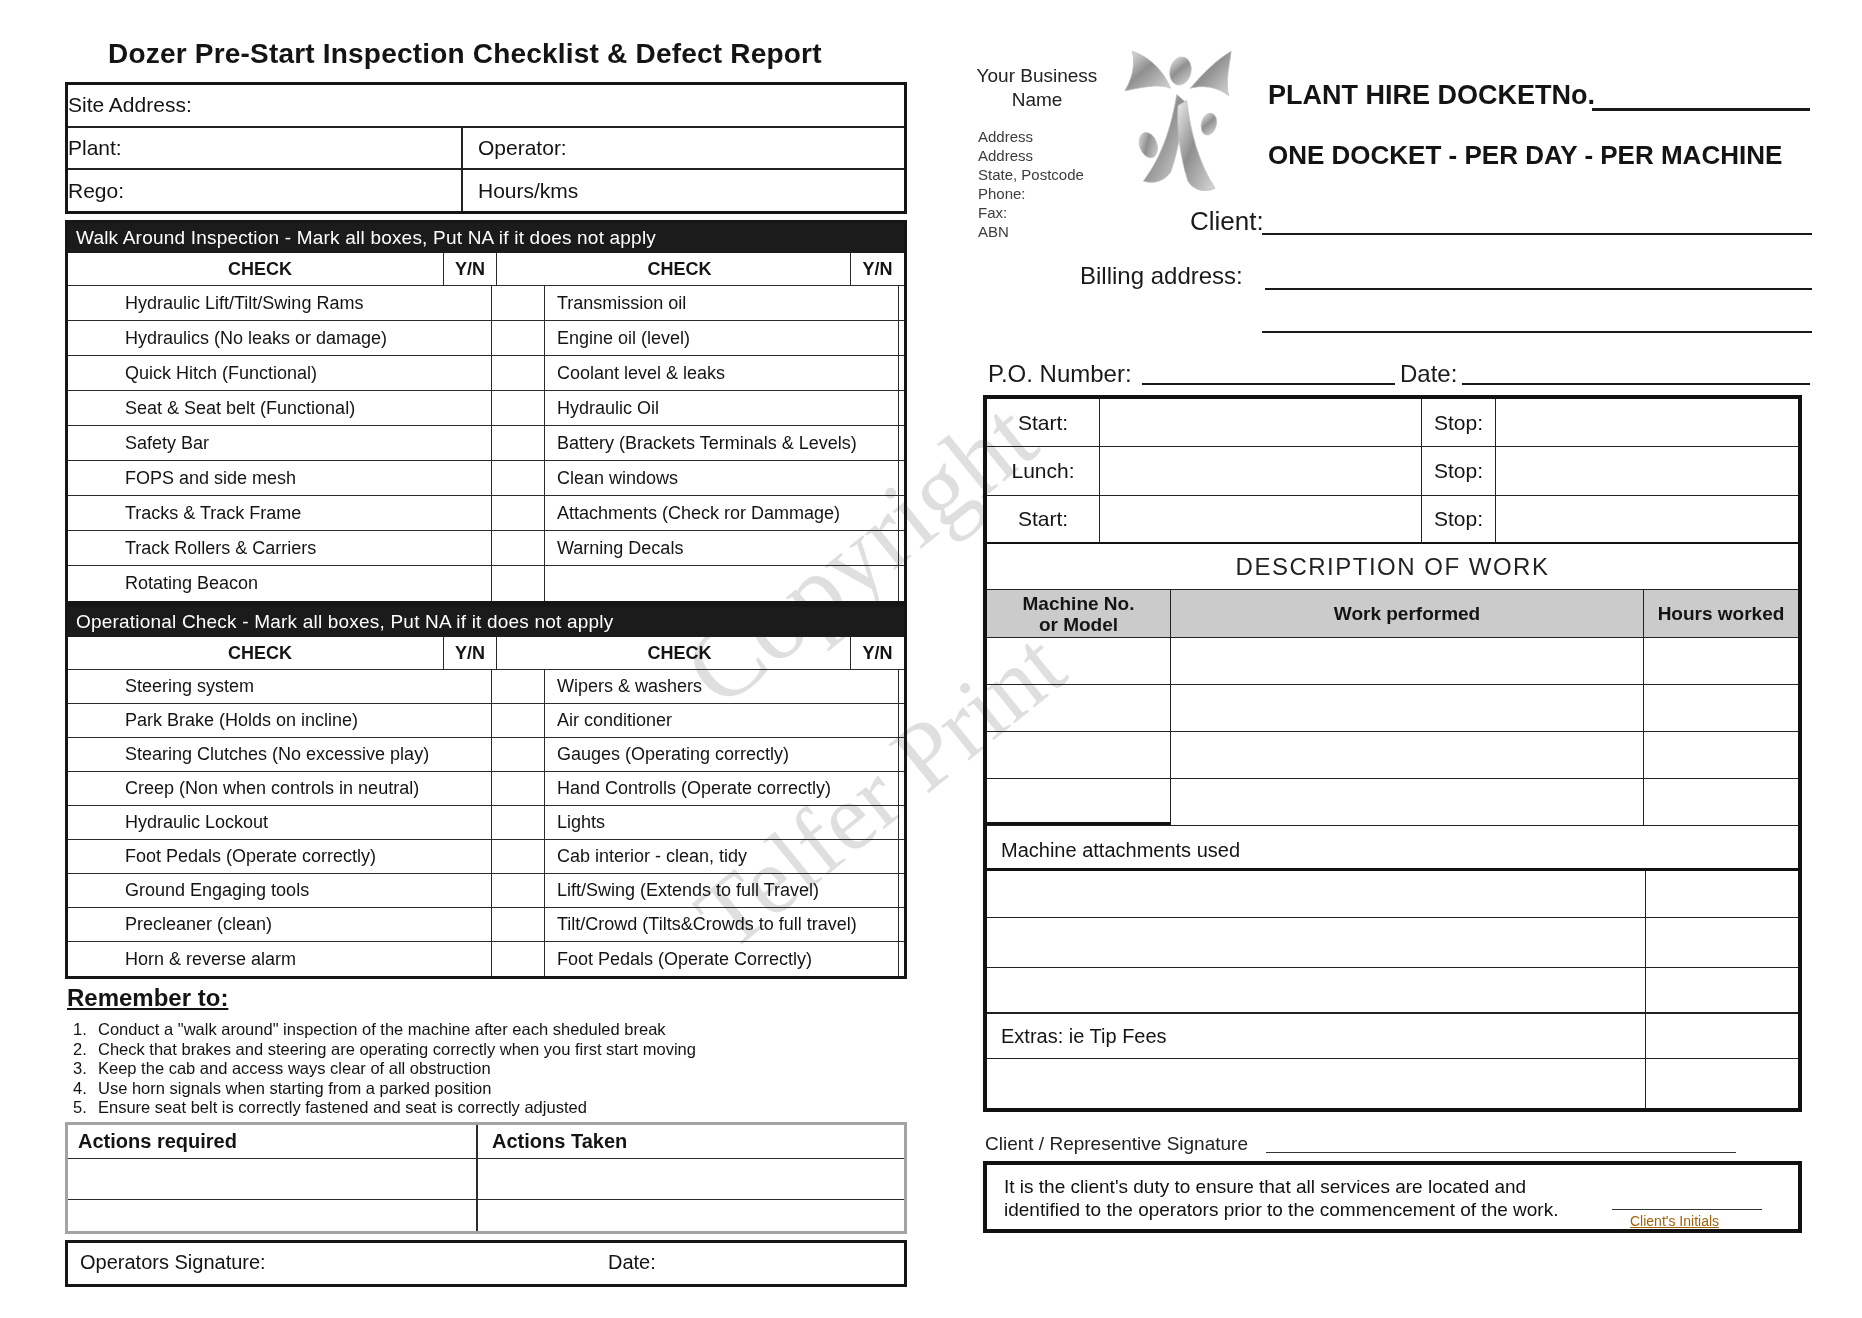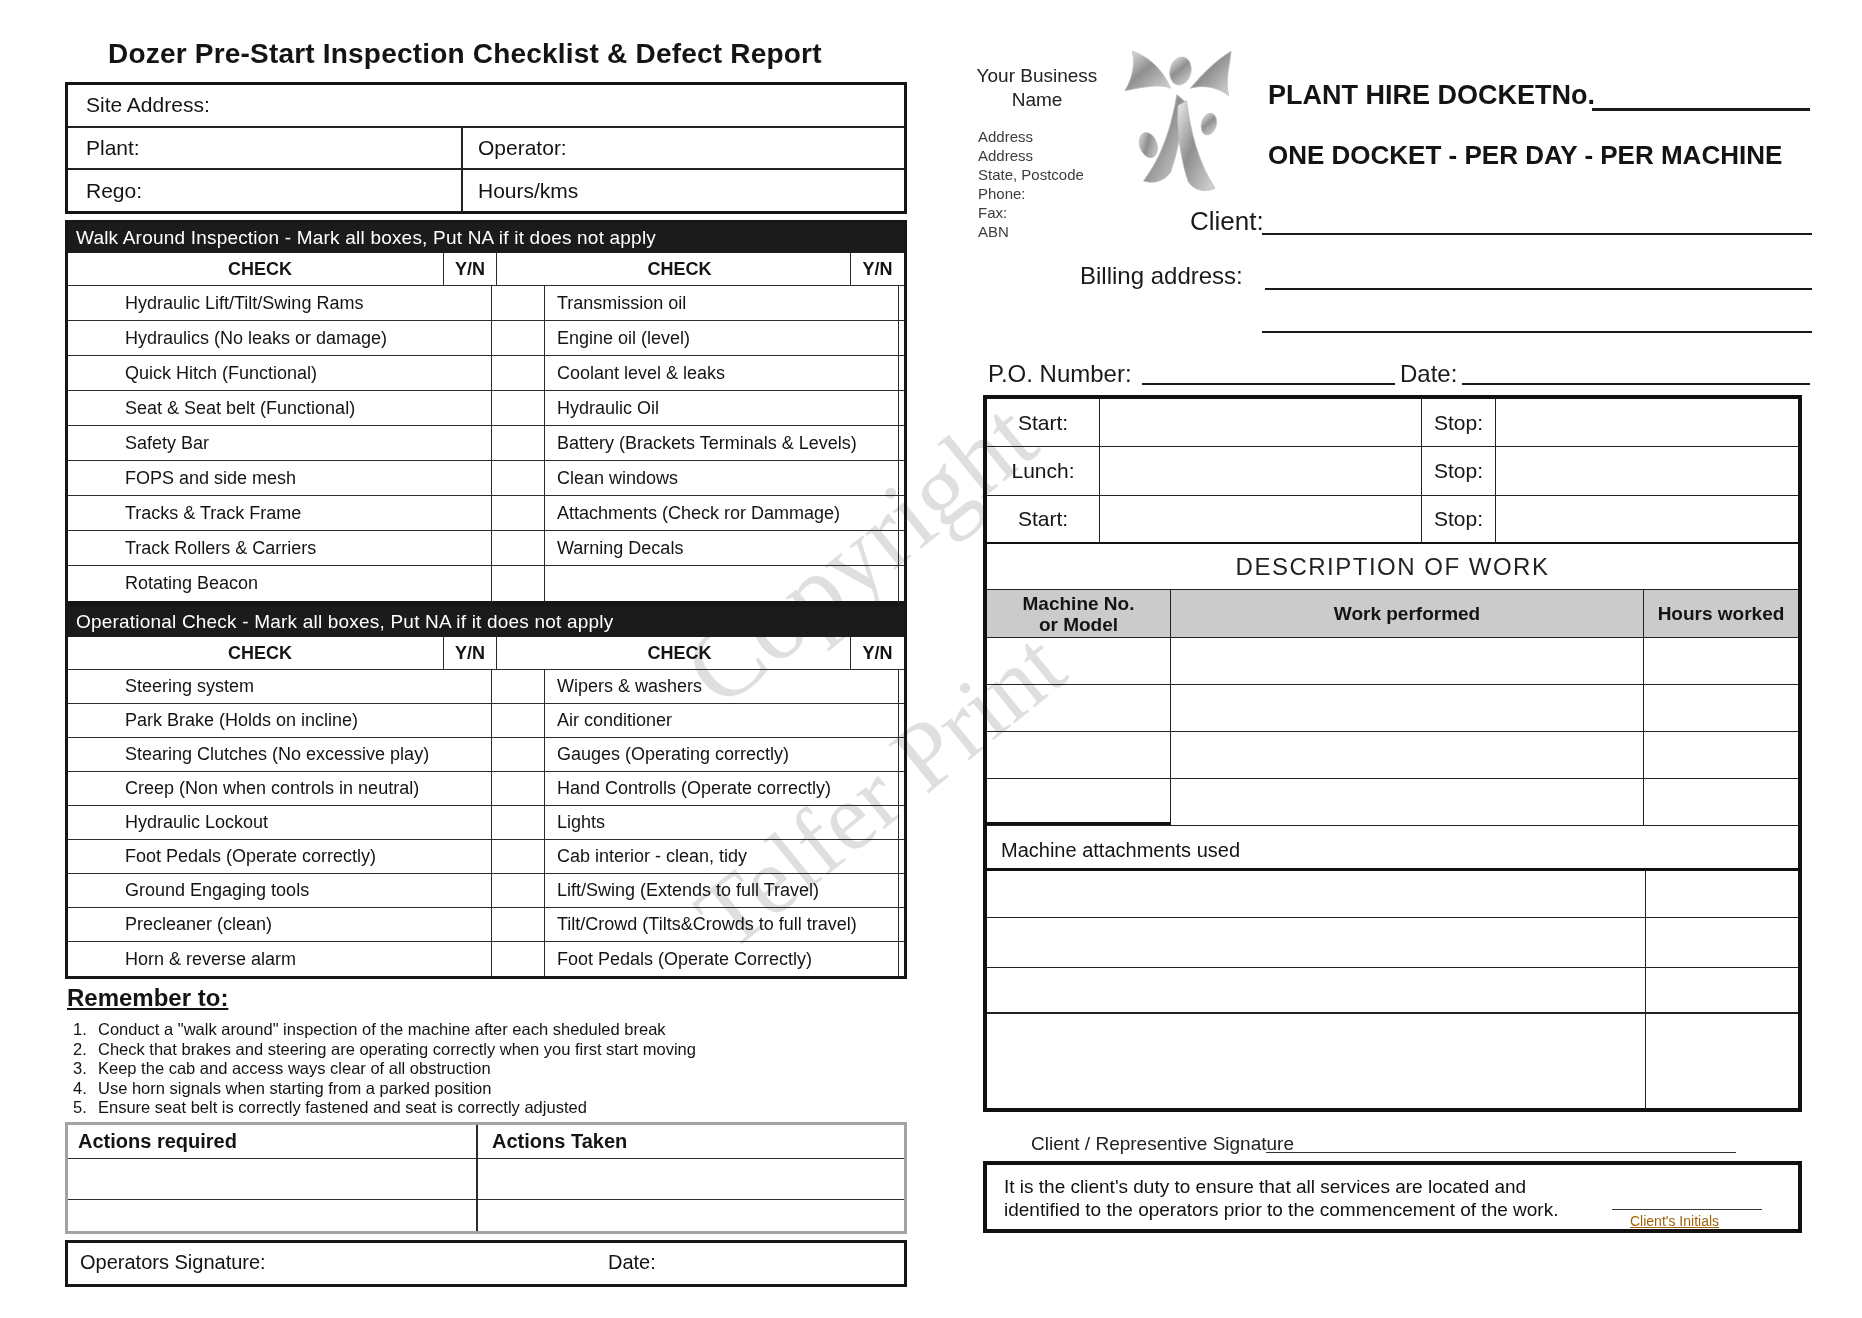--- a/index.html
+++ b/index.html
@@ -16,21 +16,21 @@
         font-family:"Liberation Serif", serif; text-align:center; pointer-events:none; }
   .wm1 { left:540px; top:495px; width:640px; font-size:102px; transform:rotate(-39deg); }
   .wm2 { left:520px; top:735px; width:720px; font-size:96px; transform:rotate(-39deg); }
 
   
   .title { left:108px; top:38px; font-size:28px; font-weight:bold; letter-spacing:.2px; }
 
   .info-table { left:65px; top:82px; width:842px; height:132px; border:3px solid #161616; display:flex; flex-direction:column; }
   .info-row { display:flex; border-top:2px solid #222; flex:1; }
   .info-row:first-child { border-top:none; }
-  .info-cell { font-size:21px; display:flex; align-items:center; padding-left:18px; }
+  .info-cell { font-size:21px; display:flex; align-items:center; }
   .info-c1 { width:395px; border-right:2px solid #222; }
   .info-c2 { flex:1; padding-left:15px; }
 
   .chk-wrap { left:65px; width:842px; border:3px solid #161616; display:flex; flex-direction:column; background:transparent; }
   .sec-bar { height:30px; background:#1b1b1b; color:#fff; font-size:19px; display:flex; align-items:center; padding-left:8px; letter-spacing:.2px; }
   .chk-head { display:flex; height:33px; font-weight:bold; font-size:19px; border-bottom:1.5px solid #2b2b2b; }
   .crow { display:flex; border-bottom:1.5px solid #2b2b2b;padding-left:48px; }
   .crow:last-child { border-bottom:none; }
   .walk .crow { height:35px; }
   .oper .crow { height:34px; }
@@ -81,21 +81,21 @@
   .w3 { flex:1; display:flex; align-items:center; justify-content:center; }
   .wrow { height:47px; }
   .wrow-last .w1 { box-shadow: inset 0 -3px 0 #111; }
   .attach-band { height:45px; border-bottom:3px solid #111; display:flex; align-items:flex-end; padding:0 0 6px 14px; font-size:20px; }
   .arow { height:47px; } .arow2 { height:50px; } .arow3 { height:46px; border-bottom:2px solid #222; }
   .a-main { flex:1; border-right:1.5px solid #222; display:flex; align-items:center; padding-left:14px; font-size:20px; }
   .a-hours { width:152px; }
   .exrow { height:45px; }
   .lastrow { flex:1; border-bottom:none; }
 
-  .client-sig-label { left:1031px; top:1133px; font-size:19px; color:#222; }
+  .client-sig-label { left:985px; top:1133px; font-size:19px; color:#222; }
   .disc-box { left:983px; top:1161px; width:819px; height:72px; border:4px solid #111; }
   .disc-text { position:absolute; left:17px; top:10px; font-size:19px; line-height:23px; color:#111; }
   .initials-line { position:absolute; left:625px; top:44px; width:150px; border-top:1.5px solid #333; }
   .initials-label { position:absolute; left:643px; top:48px; font-size:14px; color:#a16207;text-decoration:underline; }
 
   .thin-line { position:absolute; border-top:1.5px solid #333; }
 </style>
 </head>
 <body>
 
@@ -411,20 +411,24 @@
       </div>
     <div class="rt-row arow2">
         <div class="a-main"></div>
         <div class="a-hours"></div>
       </div>
     <div class="rt-row arow3">
         <div class="a-main"></div>
         <div class="a-hours"></div>
       </div>
 
+    <div class="rt-row exrow">
+      <div class="a-main">Extras: ie Tip Fees</div>
+      <div class="a-hours"></div>
+    </div>
     <div class="rt-row lastrow">
       <div class="a-main"></div>
       <div class="a-hours"></div>
     </div>
   </div>
 
   <div class="layer abs client-sig-label">Client / Representive Signature</div>
   <div class="layer thin-line" style="left:1266px; top:1152px; width:470px;"></div>
 
   <div class="layer disc-box">

